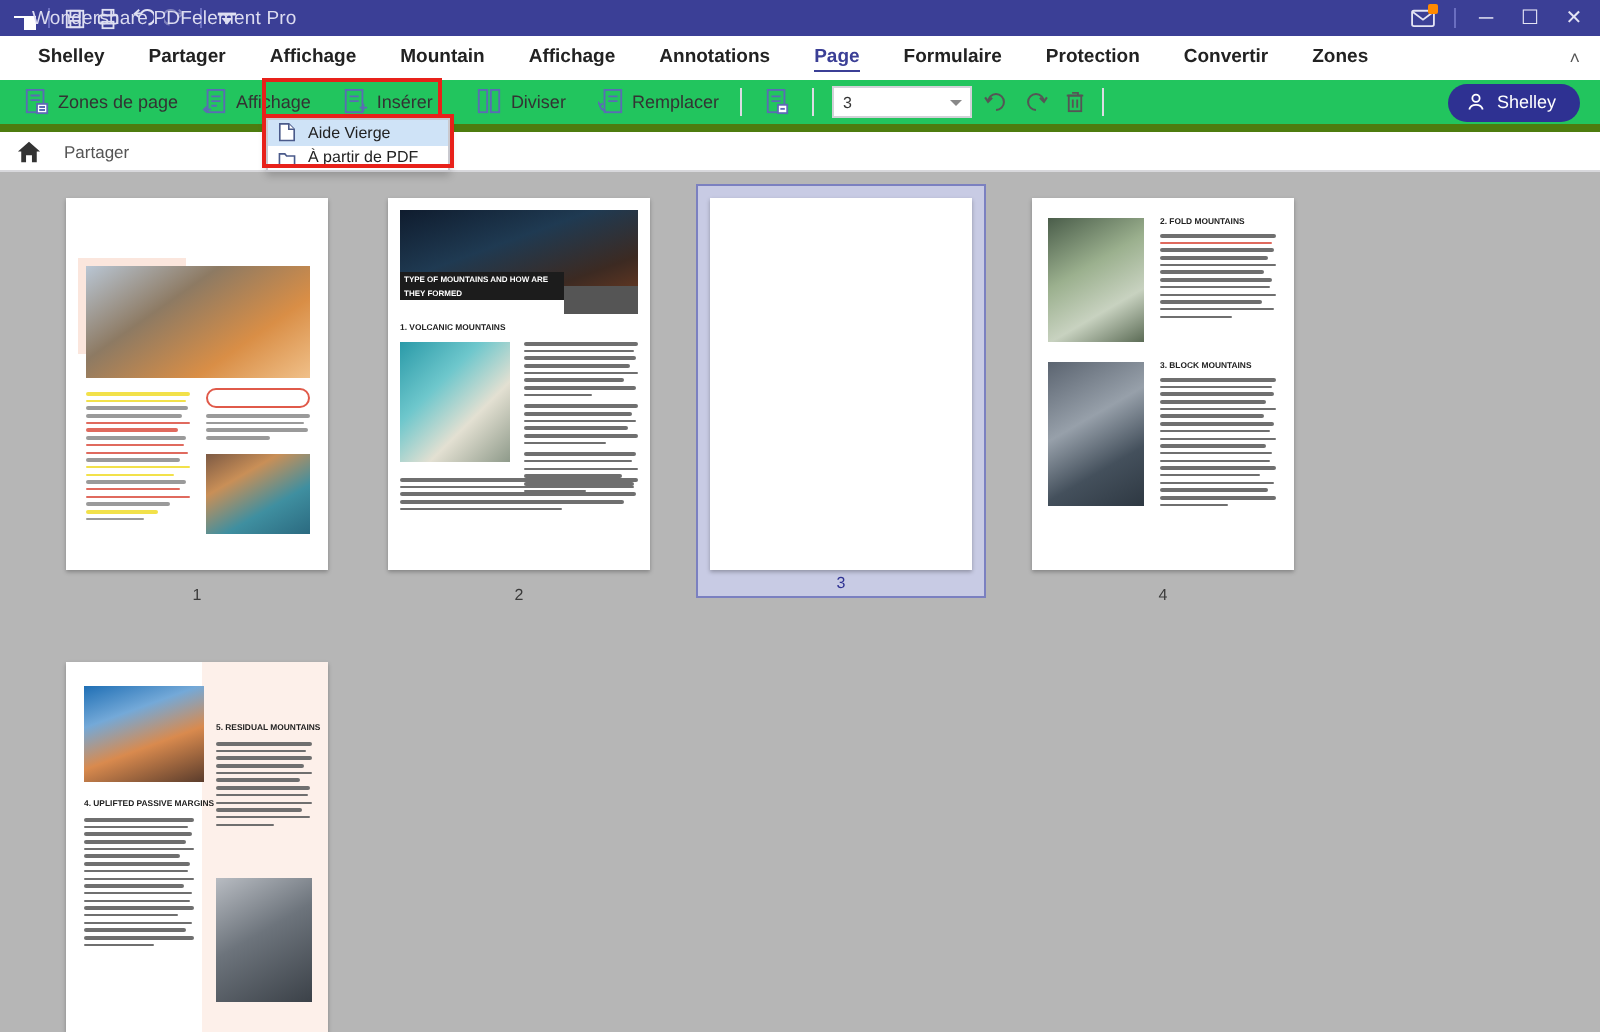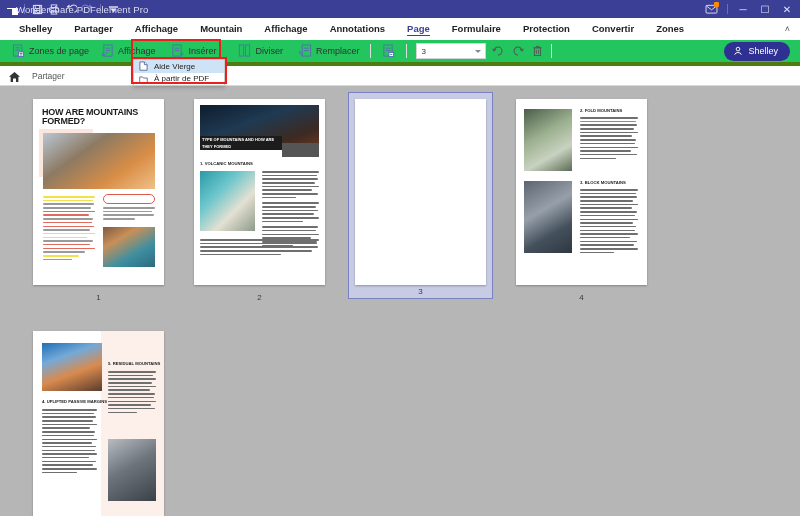--- a/index.html
+++ b/index.html
@@ -402,23 +402,20 @@
 
 <div class="hl-insert"></div>
 <div class="hl-menu"></div>
 
 <div class="canvas">
   <div class="grid">
 
     <div class="cell">
       <div class="thumbwrap">
         <div class="thumb">
-          <div style="padding:9px 9px 0 9px;">
-            <div class="p-title">HOW ARE MOUNTAINS FORMED?</div>
-          </div>
           <div style="position:absolute;left:6px;top:30px;width:54px;height:48px;background:#fbe6dd;"></div>
           <div class="img-ph mtn1" style="position:absolute;left:10px;top:34px;width:112px;height:56px;"></div>
           <div style="position:absolute;left:10px;top:97px;width:52px;">
             <div class="ln hl-y" style="width:100%"></div>
               <div class="ln hl-y" style="width:96%"></div>
             <div class="ln" style="width:99%"></div>
               <div class="ln" style="width:92%"></div>
             <div class="ln hl-r" style="width:100%"></div>
               <div class="ln hl-r" style="width:88%"></div>
             <div class="ln" style="width:97%"></div>

